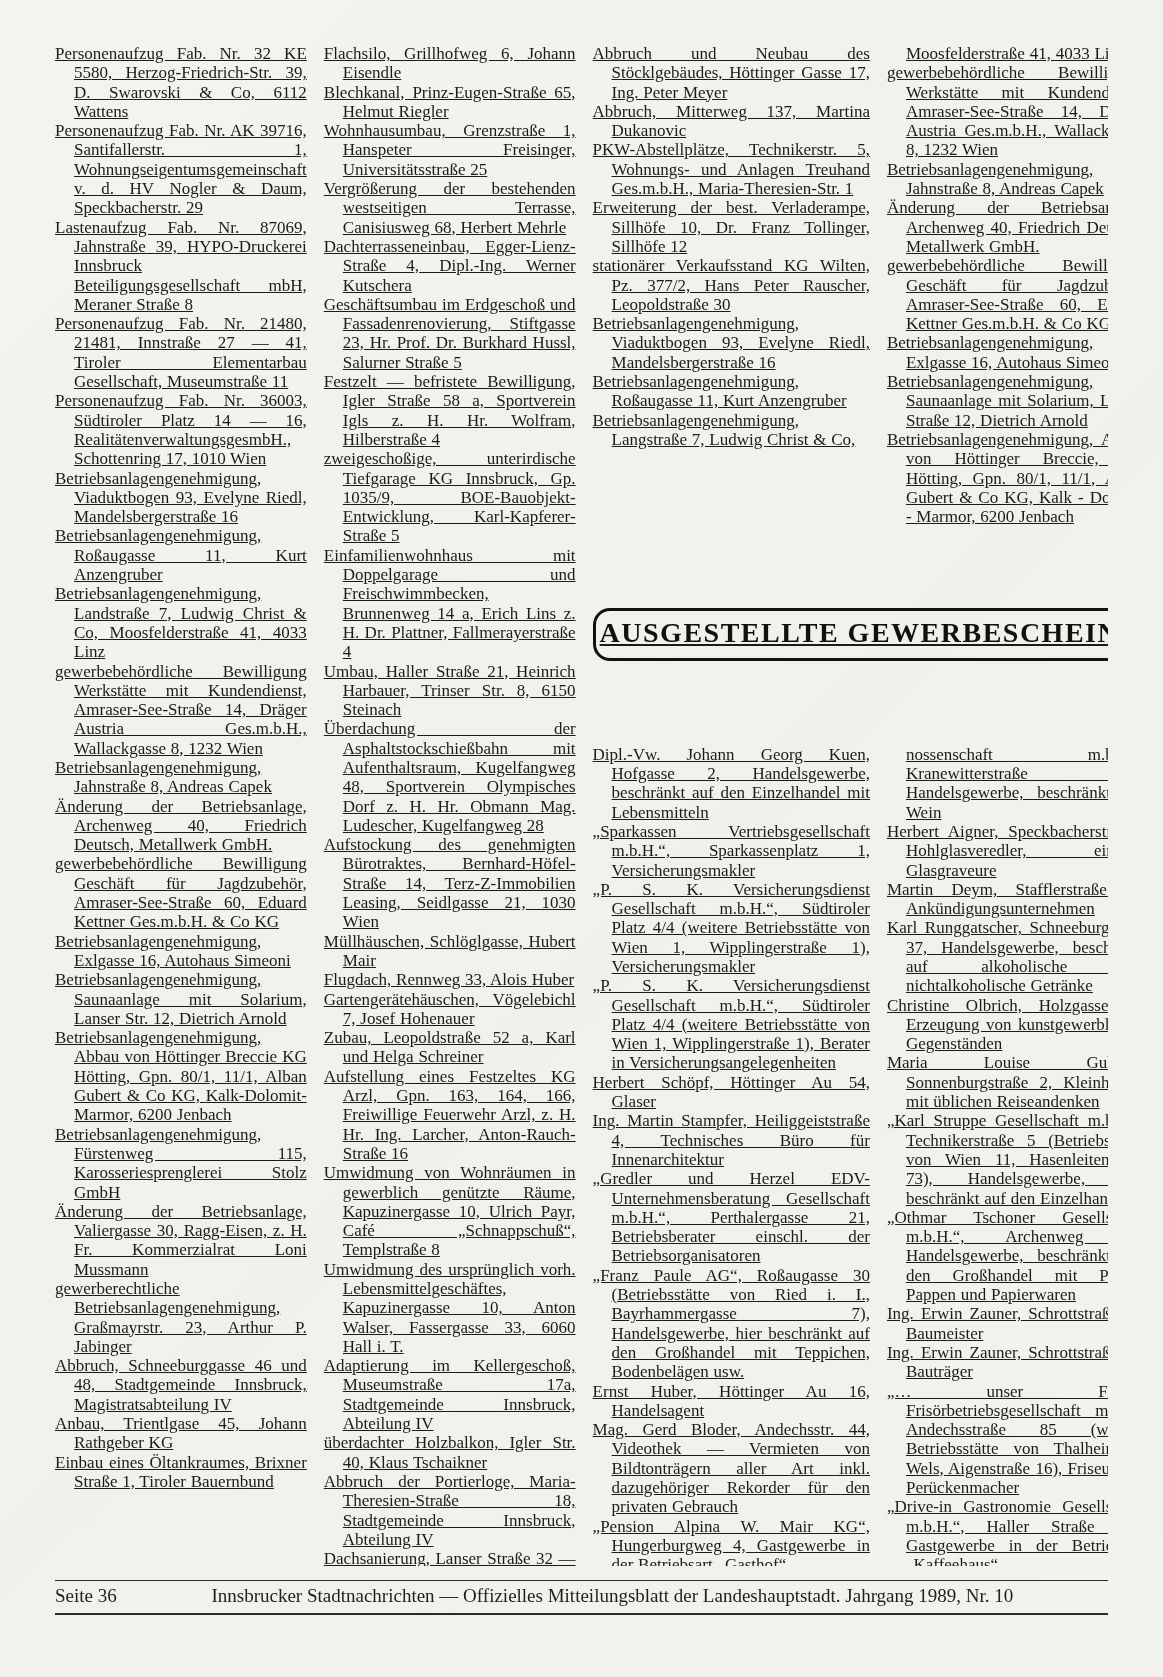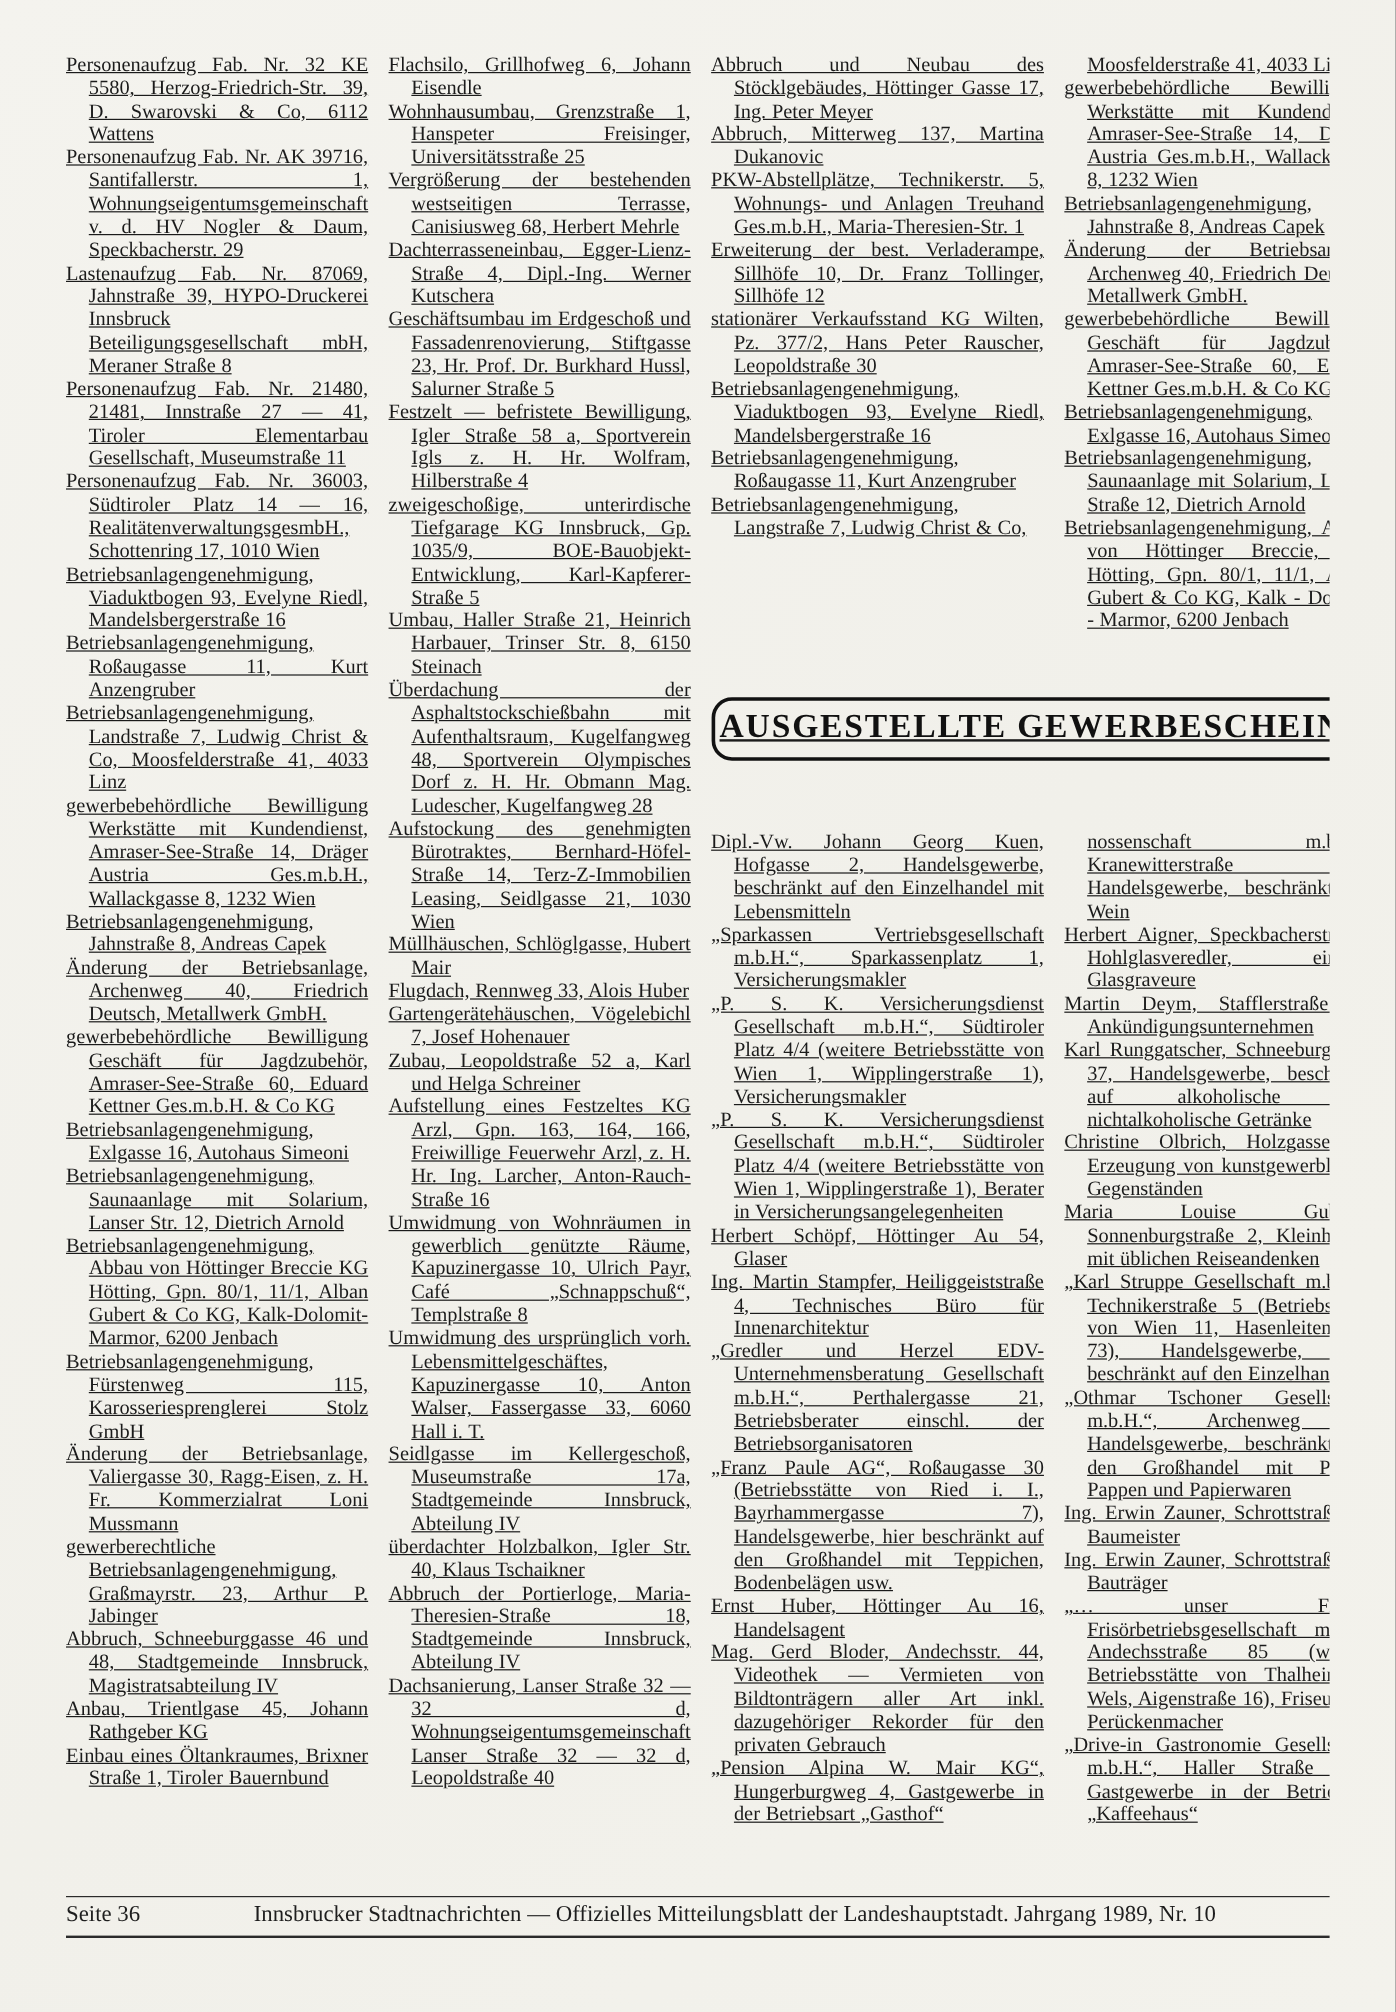--- a/index.html
+++ b/index.html
@@ -65,37 +65,39 @@
         <p class="entry">Betriebsanlagengenehmigung, Abbau von Höttinger Breccie KG Hötting, Gpn. 80/1, 11/1, Alban Gubert &amp; Co KG, Kalk-Dolomit-Marmor, 6200 Jenbach</p>
         <p class="entry">Betriebsanlagengenehmigung, Fürstenweg 115, Karosseriesprenglerei Stolz GmbH</p>
         <p class="entry">Änderung der Betriebsanlage, Valiergasse 30, Ragg-Eisen, z. H. Fr. Kommerzialrat Loni Mussmann</p>
         <p class="entry">gewerberechtliche Betriebsanlagengenehmigung, Graßmayrstr. 23, Arthur P. Jabinger</p>
         <p class="entry">Abbruch, Schneeburggasse 46 und 48, Stadtgemeinde Innsbruck, Magistratsabteilung IV</p>
         <p class="entry">Anbau, Trientlgase 45, Johann Rathgeber KG</p>
         <p class="entry">Einbau eines Öltankraumes, Brixner Straße 1, Tiroler Bauernbund</p>
       </div>
     <div class="col" id="col2">
         <p class="entry">Flachsilo, Grillhofweg 6, Johann Eisendle</p>
+        <p class="entry">Blechkanal, Prinz-Eugen-Straße 65, Helmut Riegler</p>
         <p class="entry">Wohnhausumbau, Grenzstraße 1, Hanspeter Freisinger, Universitätsstraße 25</p>
         <p class="entry">Vergrößerung der bestehenden westseitigen Terrasse, Canisiusweg 68, Herbert Mehrle</p>
         <p class="entry">Dachterrasseneinbau, Egger-Lienz-Straße 4, Dipl.-Ing. Werner Kutschera</p>
         <p class="entry">Geschäftsumbau im Erdgeschoß und Fassadenrenovierung, Stiftgasse 23, Hr. Prof. Dr. Burkhard Hussl, Salurner Straße 5</p>
         <p class="entry">Festzelt — befristete Bewilligung, Igler Straße 58 a, Sportverein Igls z. H. Hr. Wolfram, Hilberstraße 4</p>
         <p class="entry">zweigeschoßige, unterirdische Tiefgarage KG Innsbruck, Gp. 1035/9, BOE-Bauobjekt-Entwicklung, Karl-Kapferer-Straße 5</p>
+        <p class="entry">Einfamilienwohnhaus mit Doppelgarage und Freischwimmbecken, Brunnenweg 14 a, Erich Lins z. H. Dr. Plattner, Fallmerayerstraße 4</p>
         <p class="entry">Umbau, Haller Straße 21, Heinrich Harbauer, Trinser Str. 8, 6150 Steinach</p>
         <p class="entry">Überdachung der Asphaltstockschießbahn mit Aufenthaltsraum, Kugelfangweg 48, Sportverein Olympisches Dorf z. H. Hr. Obmann Mag. Ludescher, Kugelfangweg 28</p>
         <p class="entry">Aufstockung des genehmigten Bürotraktes, Bernhard-Höfel-Straße 14, Terz-Z-Immobilien Leasing, Seidlgasse 21, 1030 Wien</p>
         <p class="entry">Müllhäuschen, Schlöglgasse, Hubert Mair</p>
         <p class="entry">Flugdach, Rennweg 33, Alois Huber</p>
         <p class="entry">Gartengerätehäuschen, Vögelebichl 7, Josef Hohenauer</p>
         <p class="entry">Zubau, Leopoldstraße 52 a, Karl und Helga Schreiner</p>
         <p class="entry">Aufstellung eines Festzeltes KG Arzl, Gpn. 163, 164, 166, Freiwillige Feuerwehr Arzl, z. H. Hr. Ing. Larcher, Anton-Rauch-Straße 16</p>
         <p class="entry">Umwidmung von Wohnräumen in gewerblich genützte Räume, Kapuzinergasse 10, Ulrich Payr, Café „Schnappschuß“, Templstraße 8</p>
         <p class="entry">Umwidmung des ursprünglich vorh. Lebensmittelgeschäftes, Kapuzinergasse 10, Anton Walser, Fassergasse 33, 6060 Hall i. T.</p>
-        <p class="entry">Seidlgasse im Kellergeschoß, Museumstraße 17a, Stadtgemeinde Innsbruck, Abteilung IV</p>
+        <p class="entry">Adaptierung im Kellergeschoß, Museumstraße 17a, Stadtgemeinde Innsbruck, Abteilung IV</p>
         <p class="entry">überdachter Holzbalkon, Igler Str. 40, Klaus Tschaikner</p>
         <p class="entry">Abbruch der Portierloge, Maria-Theresien-Straße 18, Stadtgemeinde Innsbruck, Abteilung IV</p>
         <p class="entry">Dachsanierung, Lanser Straße 32 — 32 d, Wohnungseigentumsgemeinschaft Lanser Straße 32 — 32 d, Leopoldstraße 40</p>
       </div>
     <div class="col" id="col3top">
         <p class="entry">Abbruch und Neubau des Stöcklgebäudes, Höttinger Gasse 17, Ing. Peter Meyer</p>
         <p class="entry">Abbruch, Mitterweg 137, Martina Dukanovic</p>
         <p class="entry">PKW-Abstellplätze, Technikerstr. 5, Wohnungs- und Anlagen Treuhand Ges.m.b.H., Maria-Theresien-Str. 1</p>
         <p class="entry">Erweiterung der best. Verladerampe, Sillhöfe 10, Dr. Franz Tollinger, Sillhöfe 12</p>
         <p class="entry">stationärer Verkaufsstand KG Wilten, Pz. 377/2, Hans Peter Rauscher, Leopoldstraße 30</p>

